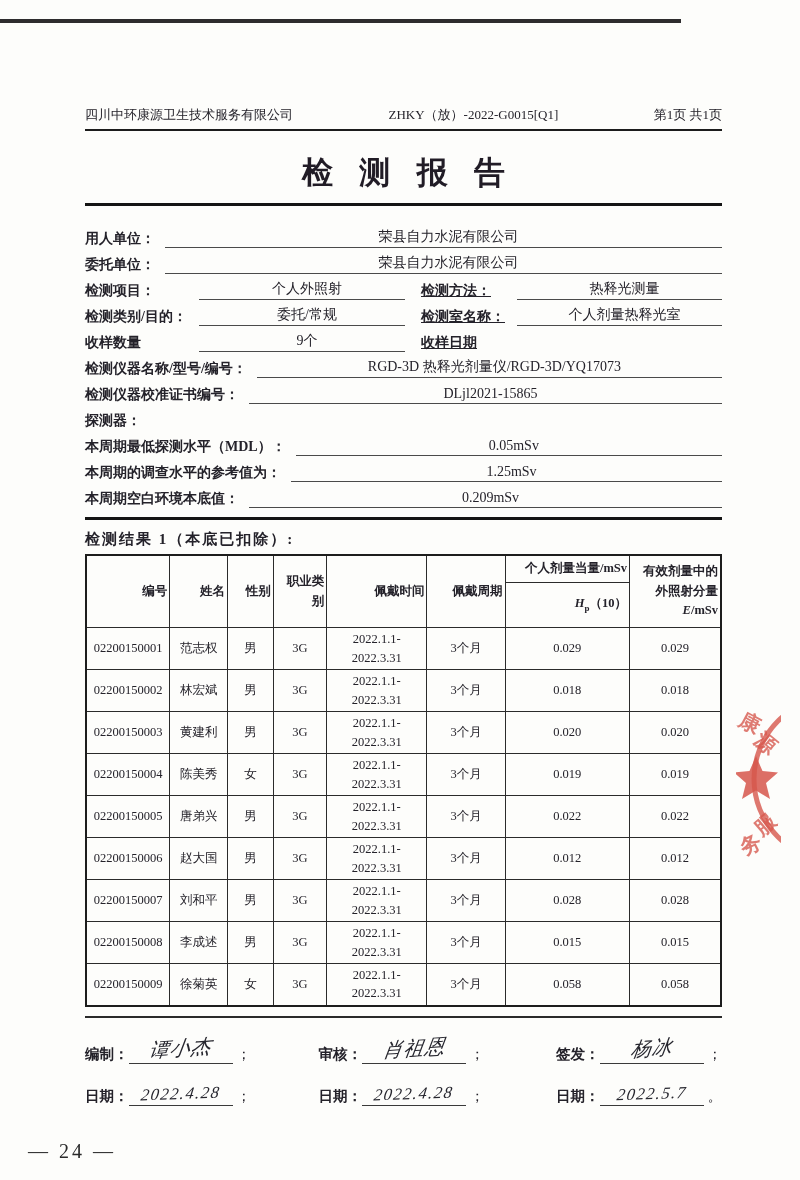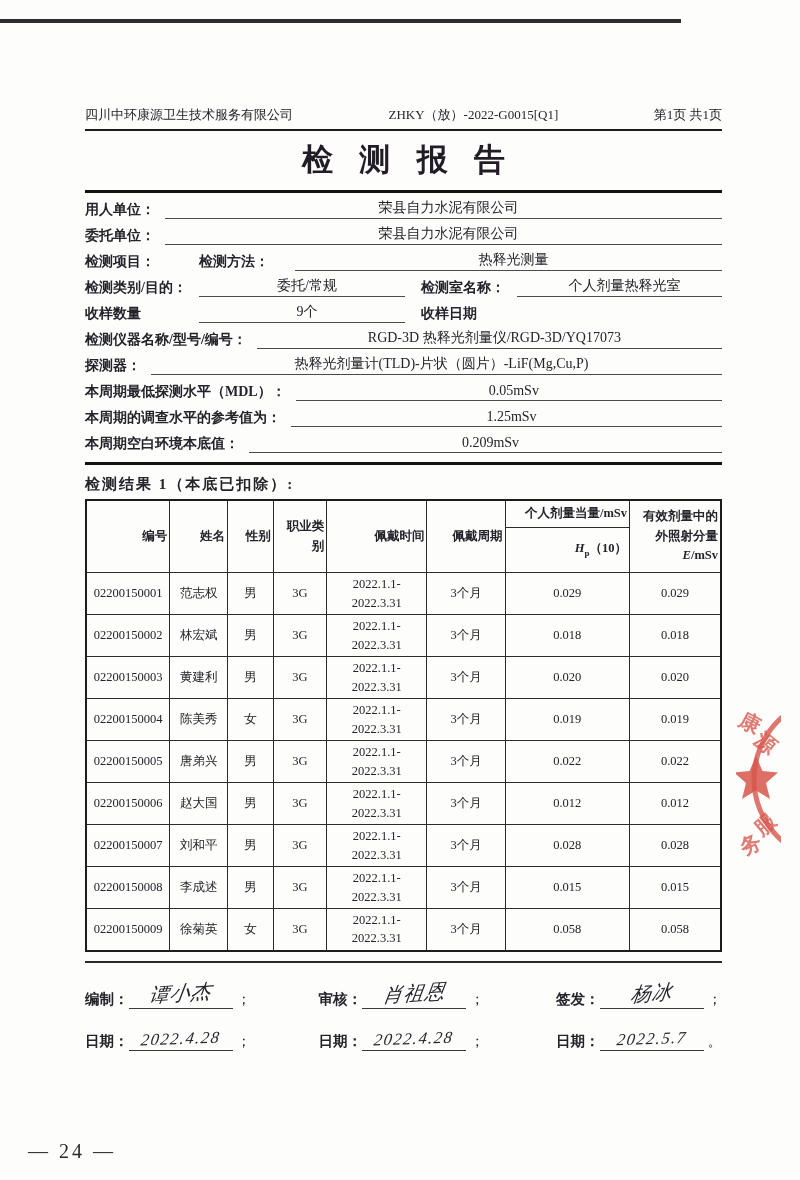--- a/index.html
+++ b/index.html
@@ -9,31 +9,31 @@
     font-family:"Liberation Serif","DejaVu Serif",serif;
     color:#24222a;
   }
   .paper{position:absolute;left:0;top:0;width:782px;height:1180px;background:#fdfdfb;border-right:1px solid #dedad4;padding-left:36px;}
   .scan-line{position:absolute;left:0;top:19px;width:681px;height:4px;background:#2e2c2e;}
   .content{position:absolute;left:85px;top:0;width:637px;}
 
   
   .doc-header{display:flex;justify-content:space-between;align-items:flex-end;padding-top:106px;font-size:13px;}
   .rule-thin{border-bottom:2px solid #1c1c1c;margin-top:5px;}
-  .doc-title{margin-top:8px;text-align:center;font-size:31px;font-weight:bold;letter-spacing:0.85em;text-indent:0.85em;color:#211c26;}
+  .doc-title{margin-top:21px;text-align:center;font-size:31px;font-weight:bold;letter-spacing:0.85em;text-indent:0.85em;color:#211c26;}
   .rule-thick{border-bottom:3px solid #141414;margin-top:9px;}
 
   
-  .fields{margin-top:0;}
+  .fields{margin-top:16px;}
   .frow{display:flex;align-items:flex-end;height:26px;font-size:14px;}
   .flabel{font-weight:bold;white-space:nowrap;padding-right:10px;}
   .fvalue{flex:1;border-bottom:1px solid #4a4a4a;padding:0 0 1px 10px;white-space:nowrap;overflow:hidden;text-align:center;}
   .frow.two .flabel.w1{width:110px;padding-right:4px;}
   .frow.two .fvalue.v1{flex:none;width:196px;margin-right:16px;}
-  .frow.two .flabel.w2{width:92px;padding-right:4px;}
+  .frow.two .flabel.w2{width:92px;padding-right:4px;text-decoration:underline;}
 
   
   .results-title{margin-top:10px;font-size:15px;font-weight:bold;letter-spacing:2px;}
   table.results{margin-top:5px;width:100%;border-collapse:collapse;table-layout:fixed;font-size:12.5px;}
   table.results th,table.results td{border:1px solid #2b2b2b;text-align:center;vertical-align:middle;padding:1px 2px;font-weight:normal;}
   table.results{border:2px solid #1d1d1d;}
   table.results thead th{font-weight:bold;line-height:1.55;text-align:right;}
   table.results thead tr.h1 th{height:24px;}
   table.results thead tr.h2 th{height:42px;}
   table.results tbody tr{height:42px;}
@@ -86,41 +86,45 @@
       <div class="frow">
         <span class="flabel">用人单位：</span>
         <span class="fvalue">荣县自力水泥有限公司</span>
       </div>
       <div class="frow">
         <span class="flabel">委托单位：</span>
         <span class="fvalue">荣县自力水泥有限公司</span>
       </div>
       <div class="frow two">
         <span class="flabel w1">检测项目：</span>
+        <span class="fvalue v1">个人外照射</span>
         <span class="flabel w2">检测方法：</span>
         <span class="fvalue">热释光测量</span>
       </div>
       <div class="frow two">
         <span class="flabel w1">检测类别/目的：</span>
         <span class="fvalue v1">委托/常规</span>
         <span class="flabel w2">检测室名称：</span>
         <span class="fvalue">个人剂量热释光室</span>
       </div>
       <div class="frow two">
         <span class="flabel w1">收样数量</span>
         <span class="fvalue v1">9个</span>
         <span class="flabel w2">收样日期</span>
       </div>
       <div class="frow">
         <span class="flabel">检测仪器名称/型号/编号：</span>
         <span class="fvalue">RGD-3D 热释光剂量仪/RGD-3D/YQ17073</span>
       </div>
       <div class="frow">
+        <span class="flabel">检测仪器校准证书编号：</span>
+        <span class="fvalue">DLjl2021-15865</span>
+      </div>
+      <div class="frow">
         <span class="flabel">探测器：</span>
-        <span class="fvalue">热释光剂量计(TLD)-片状（圆片）-LiF(Mg,Cu,P)</span>
       </div>
       <div class="frow">
         <span class="flabel">本周期最低探测水平（MDL）：</span>
         <span class="fvalue">0.05mSv</span>
       </div>
       <div class="frow">
         <span class="flabel">本周期的调查水平的参考值为：</span>
         <span class="fvalue">1.25mSv</span>
       </div>
       <div class="frow">

